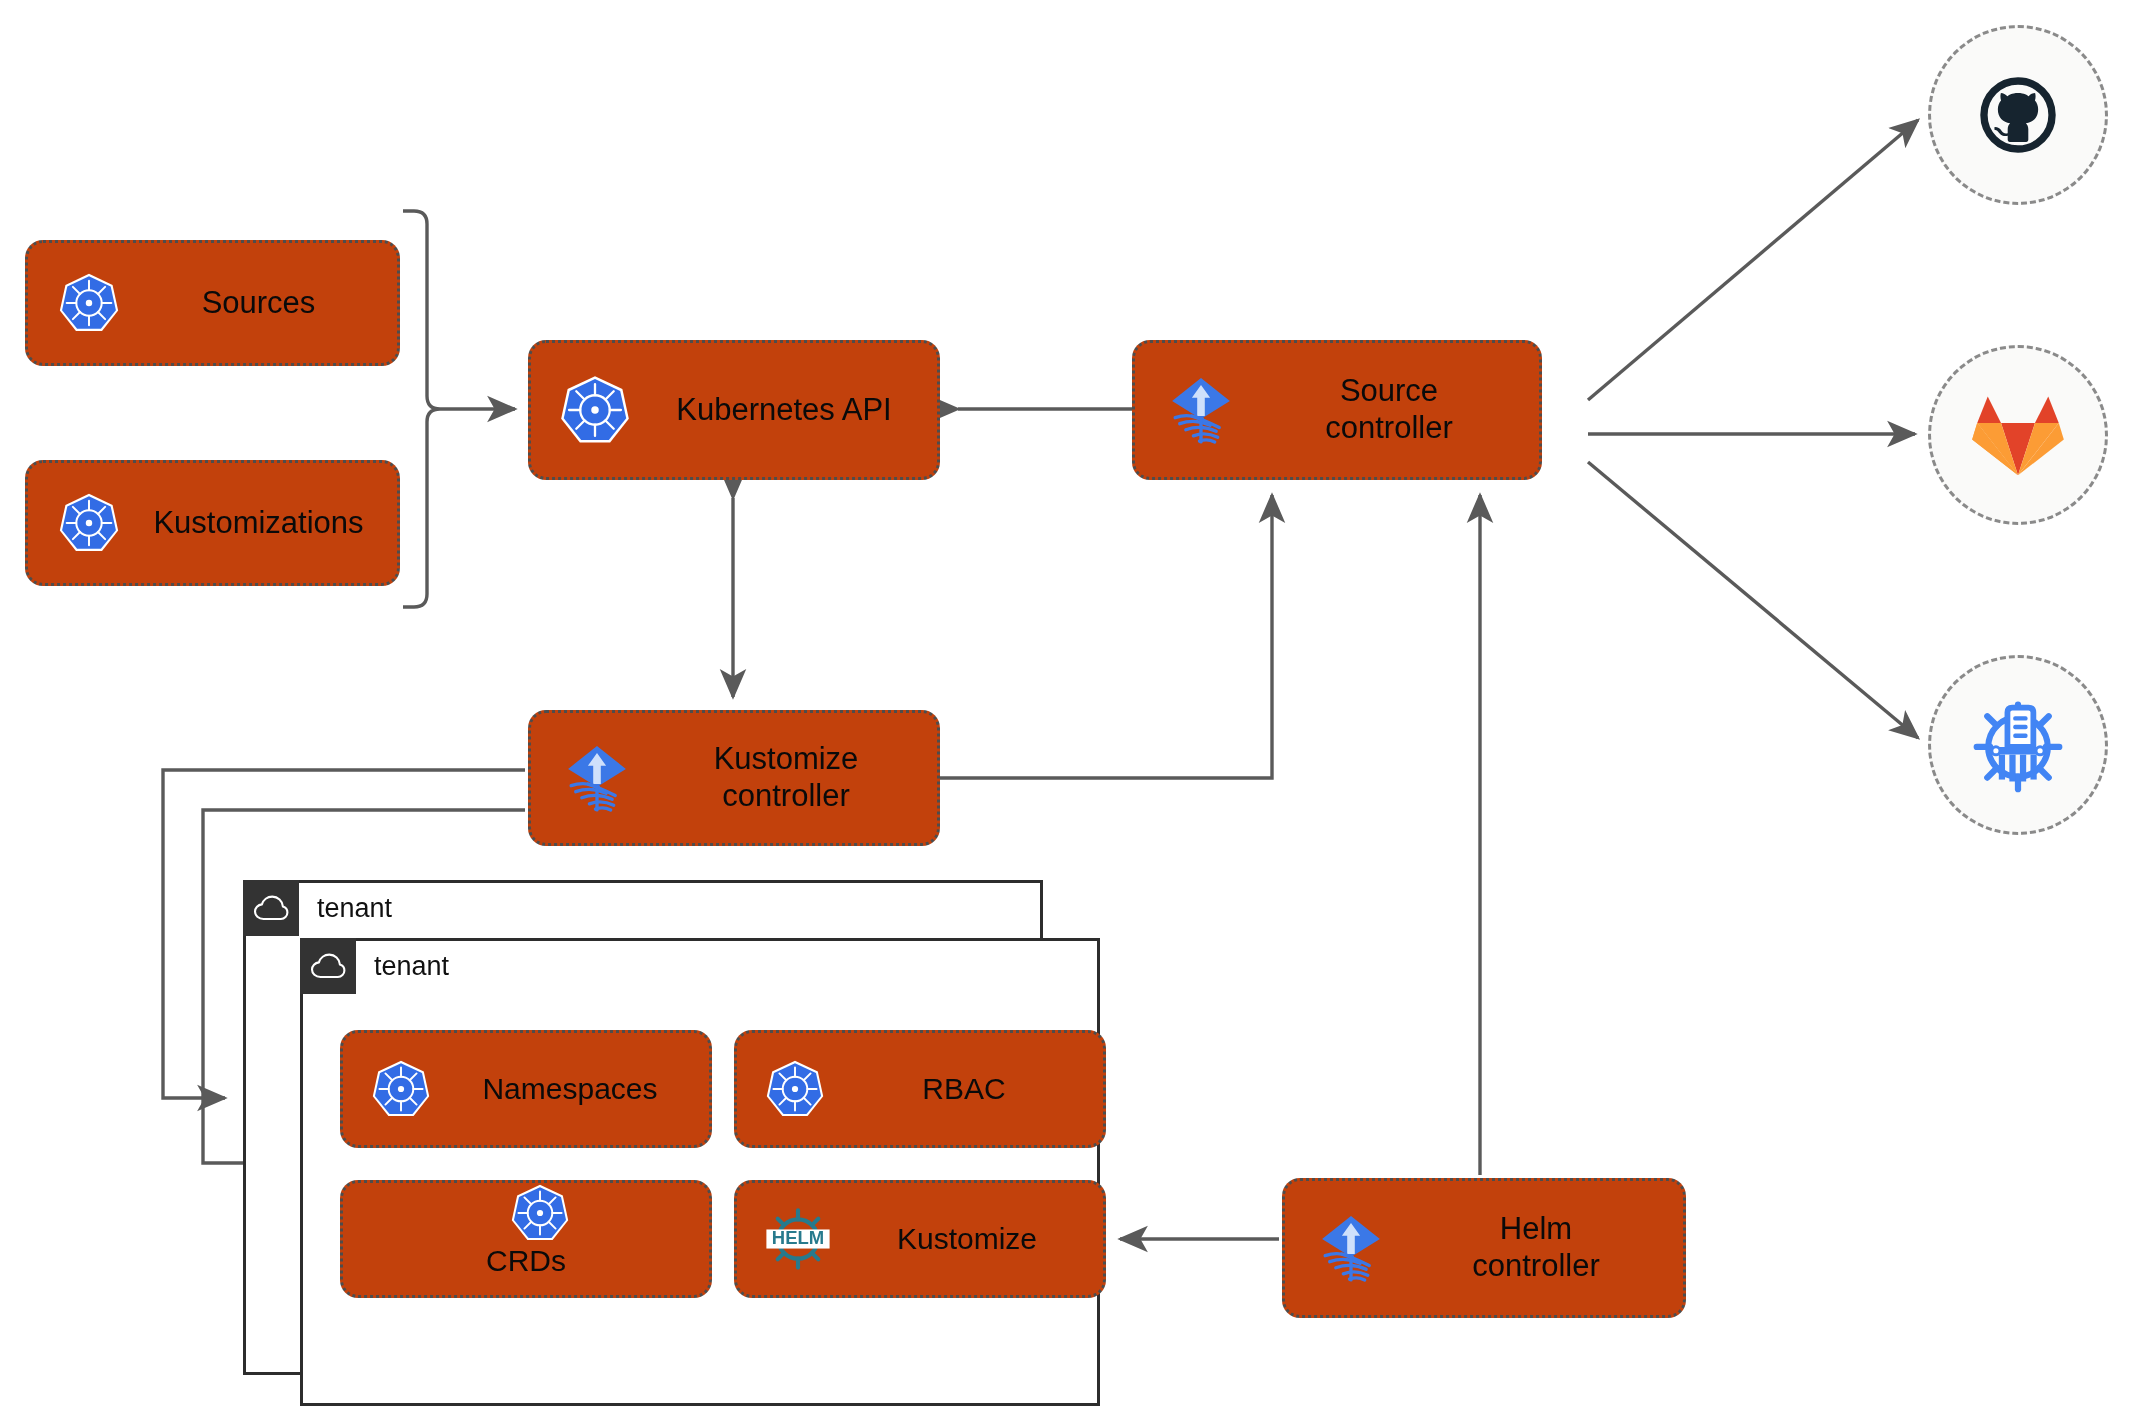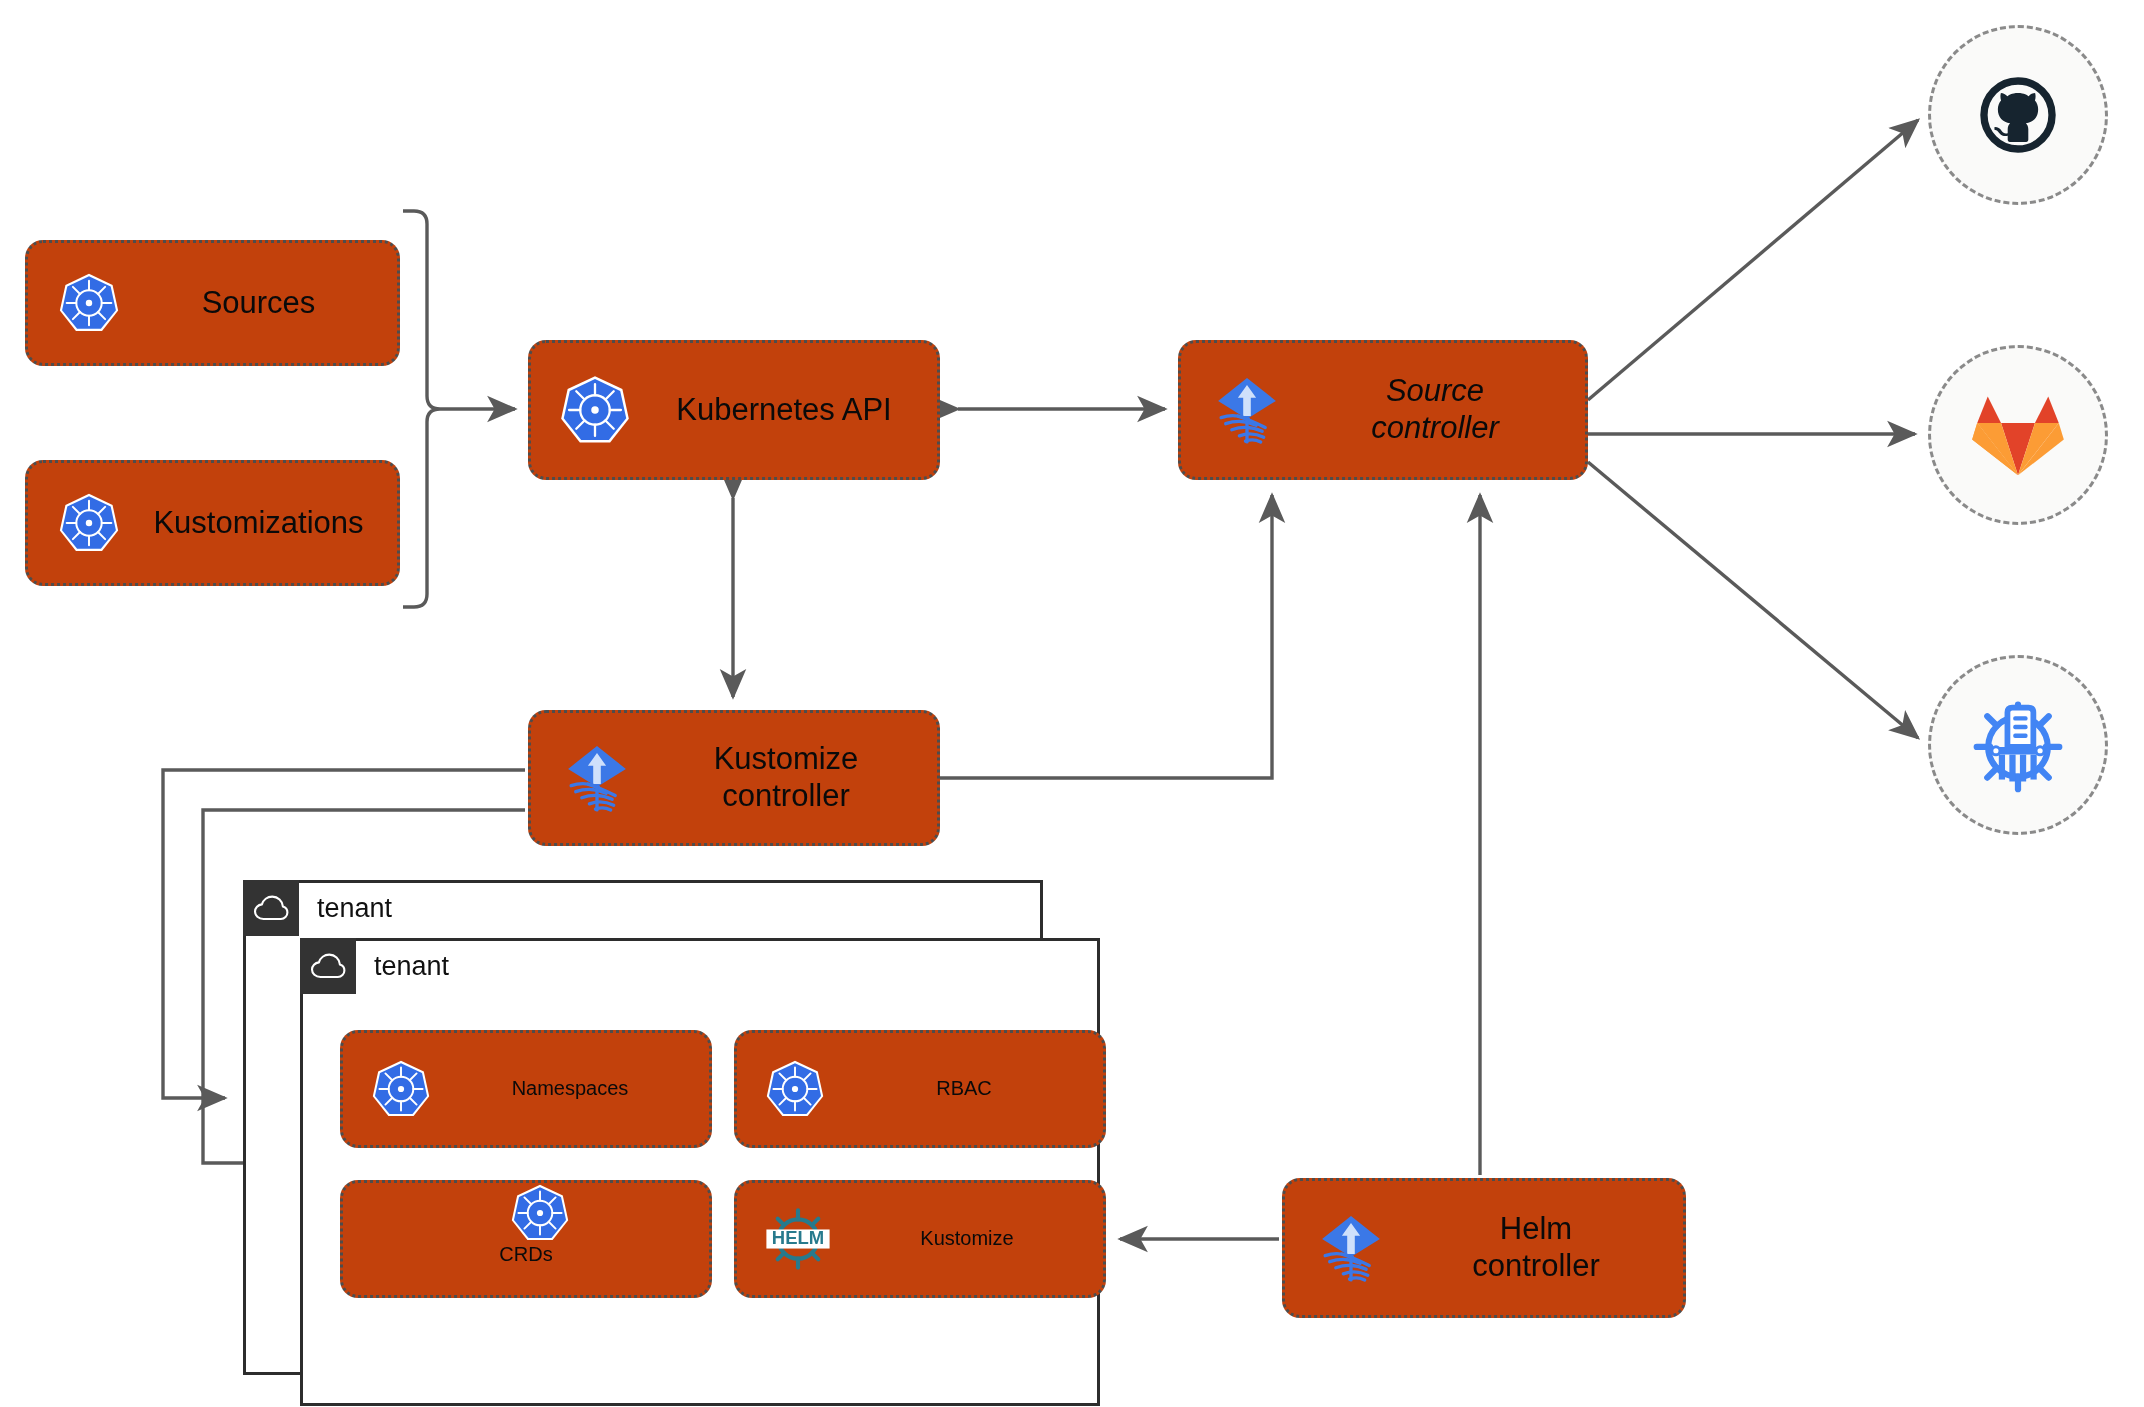--- a/index.html
+++ b/index.html
@@ -15,32 +15,32 @@
   .node{position:absolute;box-sizing:border-box;background:#c2410c;
         border:3px dotted #4d4d4d;border-radius:18px;
         display:flex;align-items:center;}
   .node .ic{flex:0 0 auto;display:flex;align-items:center;justify-content:center;}
   .node .lbl{flex:1 1 auto;text-align:center;color:#0a0a0a;
              line-height:1.18;white-space:pre-line;}
 
   .n-sources{left:25px;  top:240px;  width:375px; height:126px;}
   .n-kustomizations{left:25px; top:460px; width:375px; height:126px;}
   .n-kubeapi{left:528px; top:340px; width:412px; height:140px;}
-  .n-sourcectl{left:1178px; top:340px; width:410px; height:140px;font-style:italic;}
+  .n-sourcectl{left:1132px; top:340px; width:410px; height:140px;}
   .n-kustomizectl{left:528px; top:710px; width:412px; height:136px;justify-content:flex-end;}
   .n-helmctl{left:1282px; top:1178px; width:404px; height:140px;}
 
   .n-namespaces{left:340px; top:1030px; width:372px; height:118px;}
   .n-rbac{left:734px;  top:1030px; width:372px; height:118px;}
   .n-crds{left:340px;  top:1180px; width:372px; height:118px;flex-direction:column;}
   .n-releases{left:734px; top:1180px; width:372px; height:118px;}
 
   .node .ic{margin-left:28px;}
   .n-sources .ic,.n-kustomizations .ic{margin-left:30px;}
-  .fs-30{font-size:20px;}
+  .fs-30{font-size:30px;}
   .fs-31{font-size:31px;}
 
   
   .tenant{position:absolute;box-sizing:border-box;background:#ffffff;
           border:3px solid #2d2d2d;}
   .tenant .titlebar{position:absolute;left:-3px;top:-3px;height:56px;
         display:flex;align-items:center;}
   .tenant .tb-ico{width:56px;height:56px;background:#333333;
         display:flex;align-items:center;justify-content:center;}
   .tenant .tb-txt{margin-left:18px;font-size:27px;color:#111111;}

